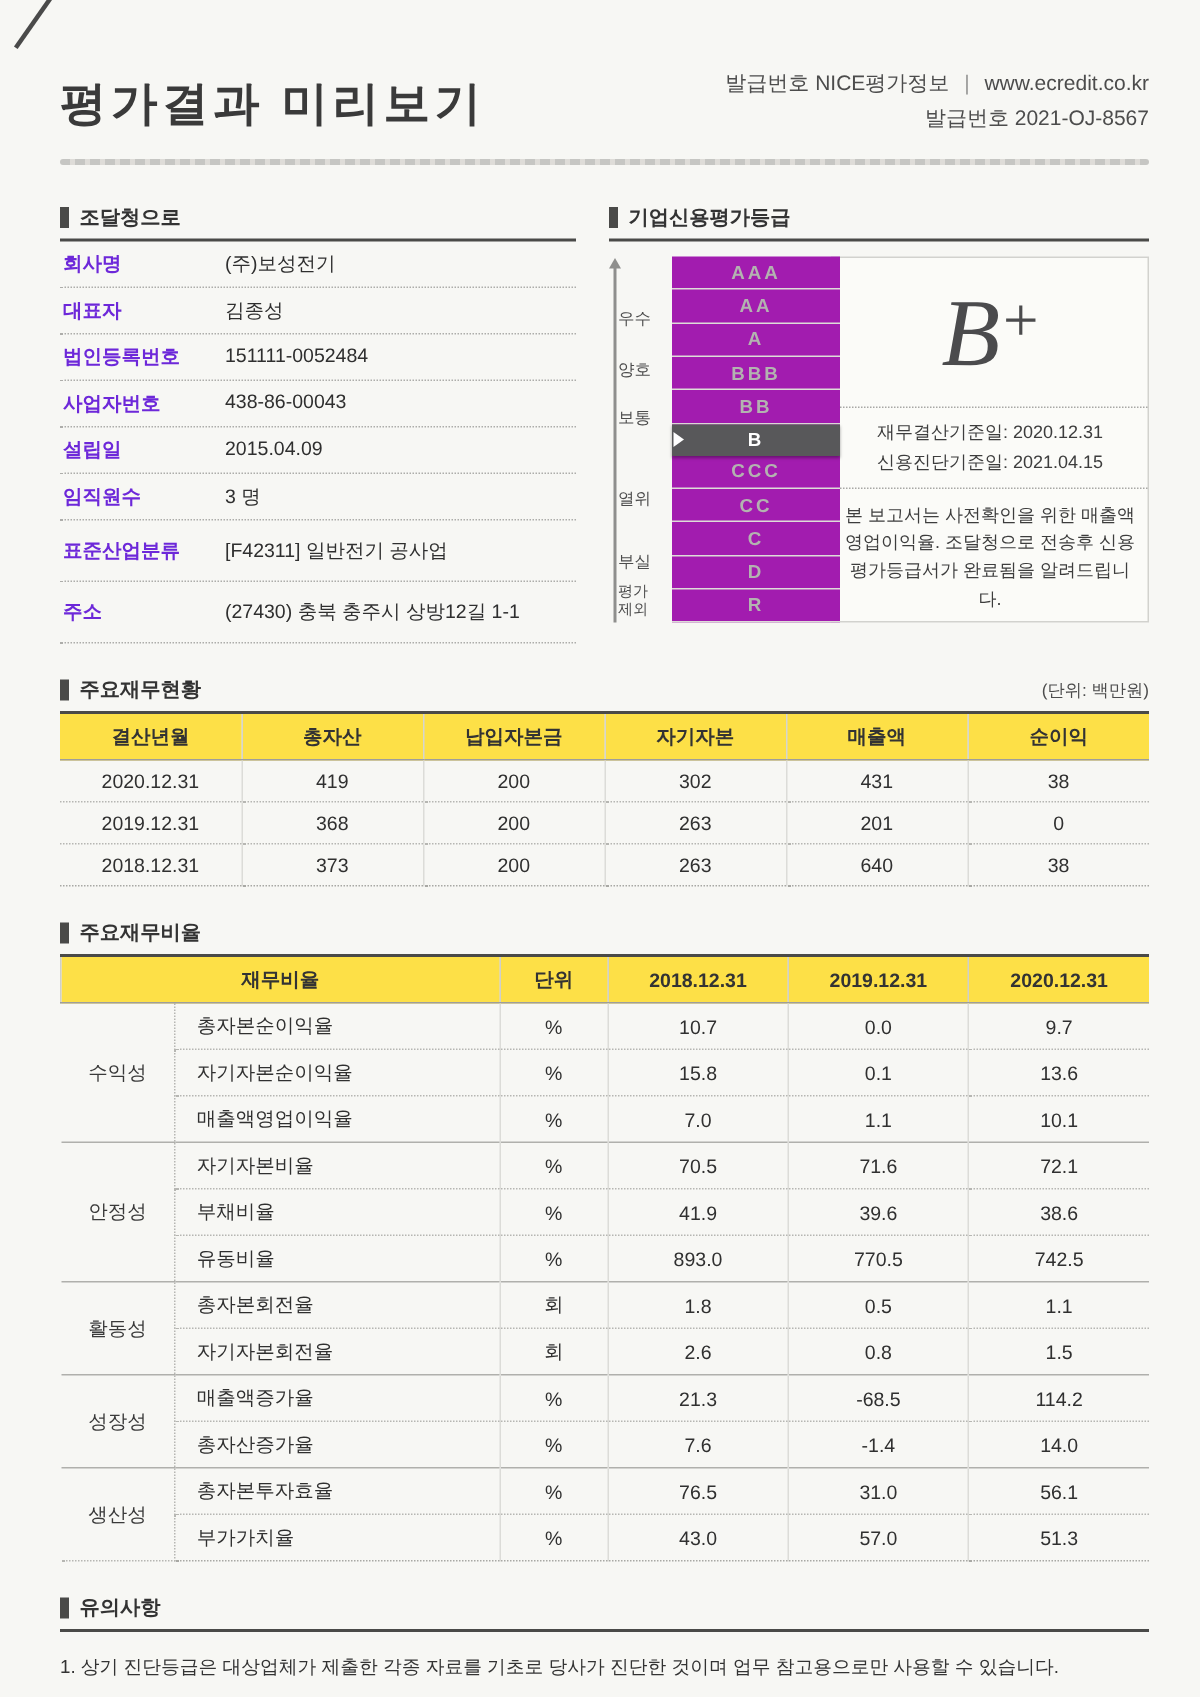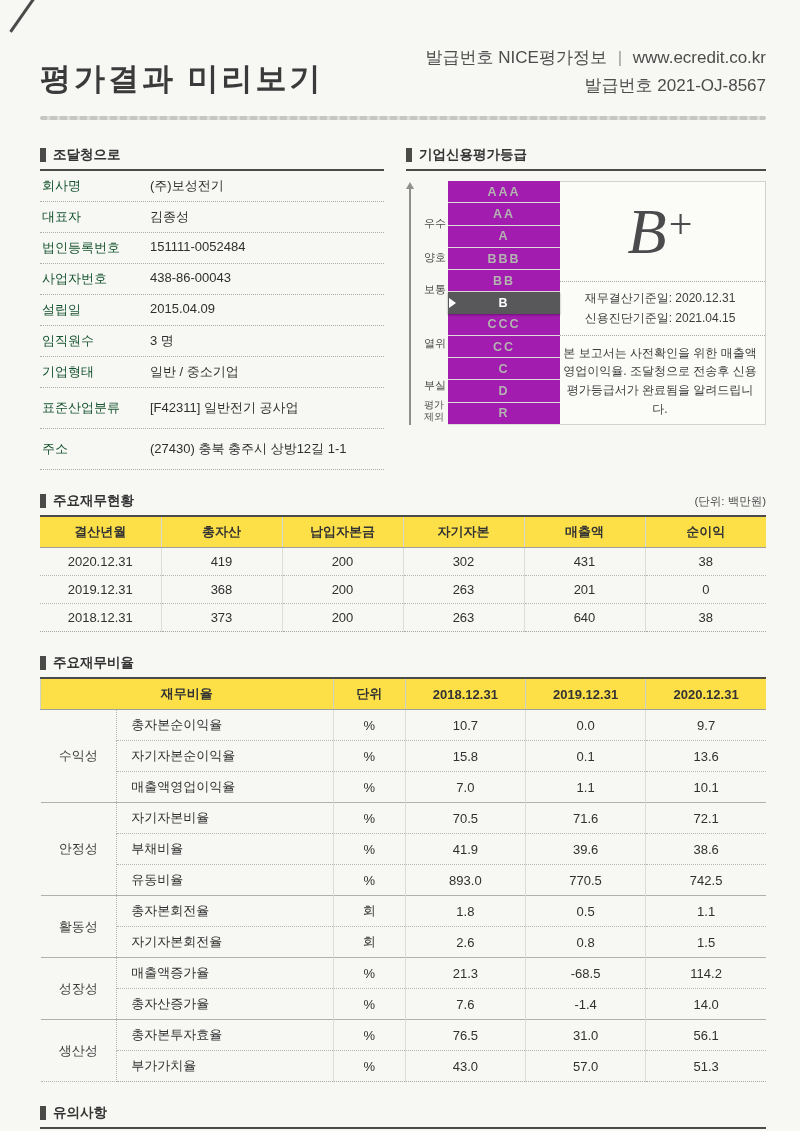--- a/index.html
+++ b/index.html
@@ -13,21 +13,21 @@
     padding:30px 34px 0 40px;
   }
   .scan-corner {
     position:absolute; top:14px; left:2px; width:40px; height:3px;
     background:#2b2b2b; transform:rotate(125deg); opacity:.85;
   }
 
   
   .doc-header { display:flex; justify-content:space-between; align-items:flex-end; margin-top:14px; }
   .doc-title { font-size:31px; font-weight:bold; color:#3a3a3a; letter-spacing:3px; }
-  .doc-meta { text-align:right; font-size:17px; color:#4c4c4c; line-height:1.65; }
+  .doc-meta { text-align:right; font-size:14px; color:#4c4c4c; line-height:1.65; }
   .doc-meta .sep { color:#9a9a98; margin:0 6px; }
   .header-divider {
     margin-top:16px; height:4px;
     background:repeating-linear-gradient(90deg,#c6c6c3 0 7px,#dedcd8 7px 10px);
     border-radius:2px;
   }
 
   
   .section-head {
     display:flex; align-items:center; justify-content:space-between;
@@ -38,32 +38,32 @@
   .unit-note { font-size:11.5px; color:#4c4c4c; font-weight:normal; }
 
   
   .two-col { display:flex; gap:22px; margin-top:26px; }
   .col-left  { width:344px; }
   .col-right { flex:1; }
 
   
   .ov-row { display:flex; border-bottom:1px dotted #adadaa; padding:6px 2px; font-size:13px; }
   .ov-row.tall { padding:11px 2px; }
-  .ov-label { width:108px; color:#14532d; }
+  .ov-label { width:108px; color:#6d28d9;font-weight:bold; }
   .ov-value { color:#2f2f2f; }
 
   
   .rating-wrap { display:flex; margin-top:10px; }
   .scale-zone { position:relative; width:138px; height:244px; flex:none; }
   .scale-axis { position:absolute; left:3px; top:4px; bottom:0; width:2px; background:#8f8f8d; }
   .scale-axis::before {
     content:""; position:absolute; top:-7px; left:-3px;
     border:4px solid transparent; border-bottom:7px solid #8f8f8d;
   }
-  .scale-label { position:absolute; left:18px; font-size:11px; color:#4c4c4c; width:26px; line-height:1.15; }
+  .scale-label { position:absolute; left:6px; font-size:11px; color:#4c4c4c; width:26px; line-height:1.15; }
   .grade-col {
     position:absolute; left:42px; top:0; width:112px; height:244px;
     background:#a21caf; display:flex; flex-direction:column;
   }
   .grade { flex:1; display:flex; align-items:center; justify-content:center;
     font-size:12.5px; font-weight:bold; letter-spacing:2px; color:#b3b3b0;
     border-bottom:1px solid #dddcd8; }
   .grade.current {
     background:#58585a; color:#ffffff; position:relative; border-bottom:none;
     box-shadow:0 1px 2px rgba(0,0,0,.35);
@@ -152,24 +152,20 @@
         <span class="ov-label">사업자번호</span>
         <span class="ov-value">438-86-00043</span>
       </div>
     <div class="ov-row">
         <span class="ov-label">설립일</span>
         <span class="ov-value">2015.04.09</span>
       </div>
     <div class="ov-row">
         <span class="ov-label">임직원수</span>
         <span class="ov-value">3 명</span>
-      </div>
-    <div class="ov-row">
-        <span class="ov-label">기업형태</span>
-        <span class="ov-value">일반 / 중소기업</span>
       </div>
     <div class="ov-row tall">
         <span class="ov-label">표준산업분류</span>
         <span class="ov-value">[F42311] 일반전기 공사업</span>
       </div>
     <div class="ov-row tall">
         <span class="ov-label">주소</span>
         <span class="ov-value">(27430) 충북 충주시 상방12길 1-1</span>
       </div>
   </div>

